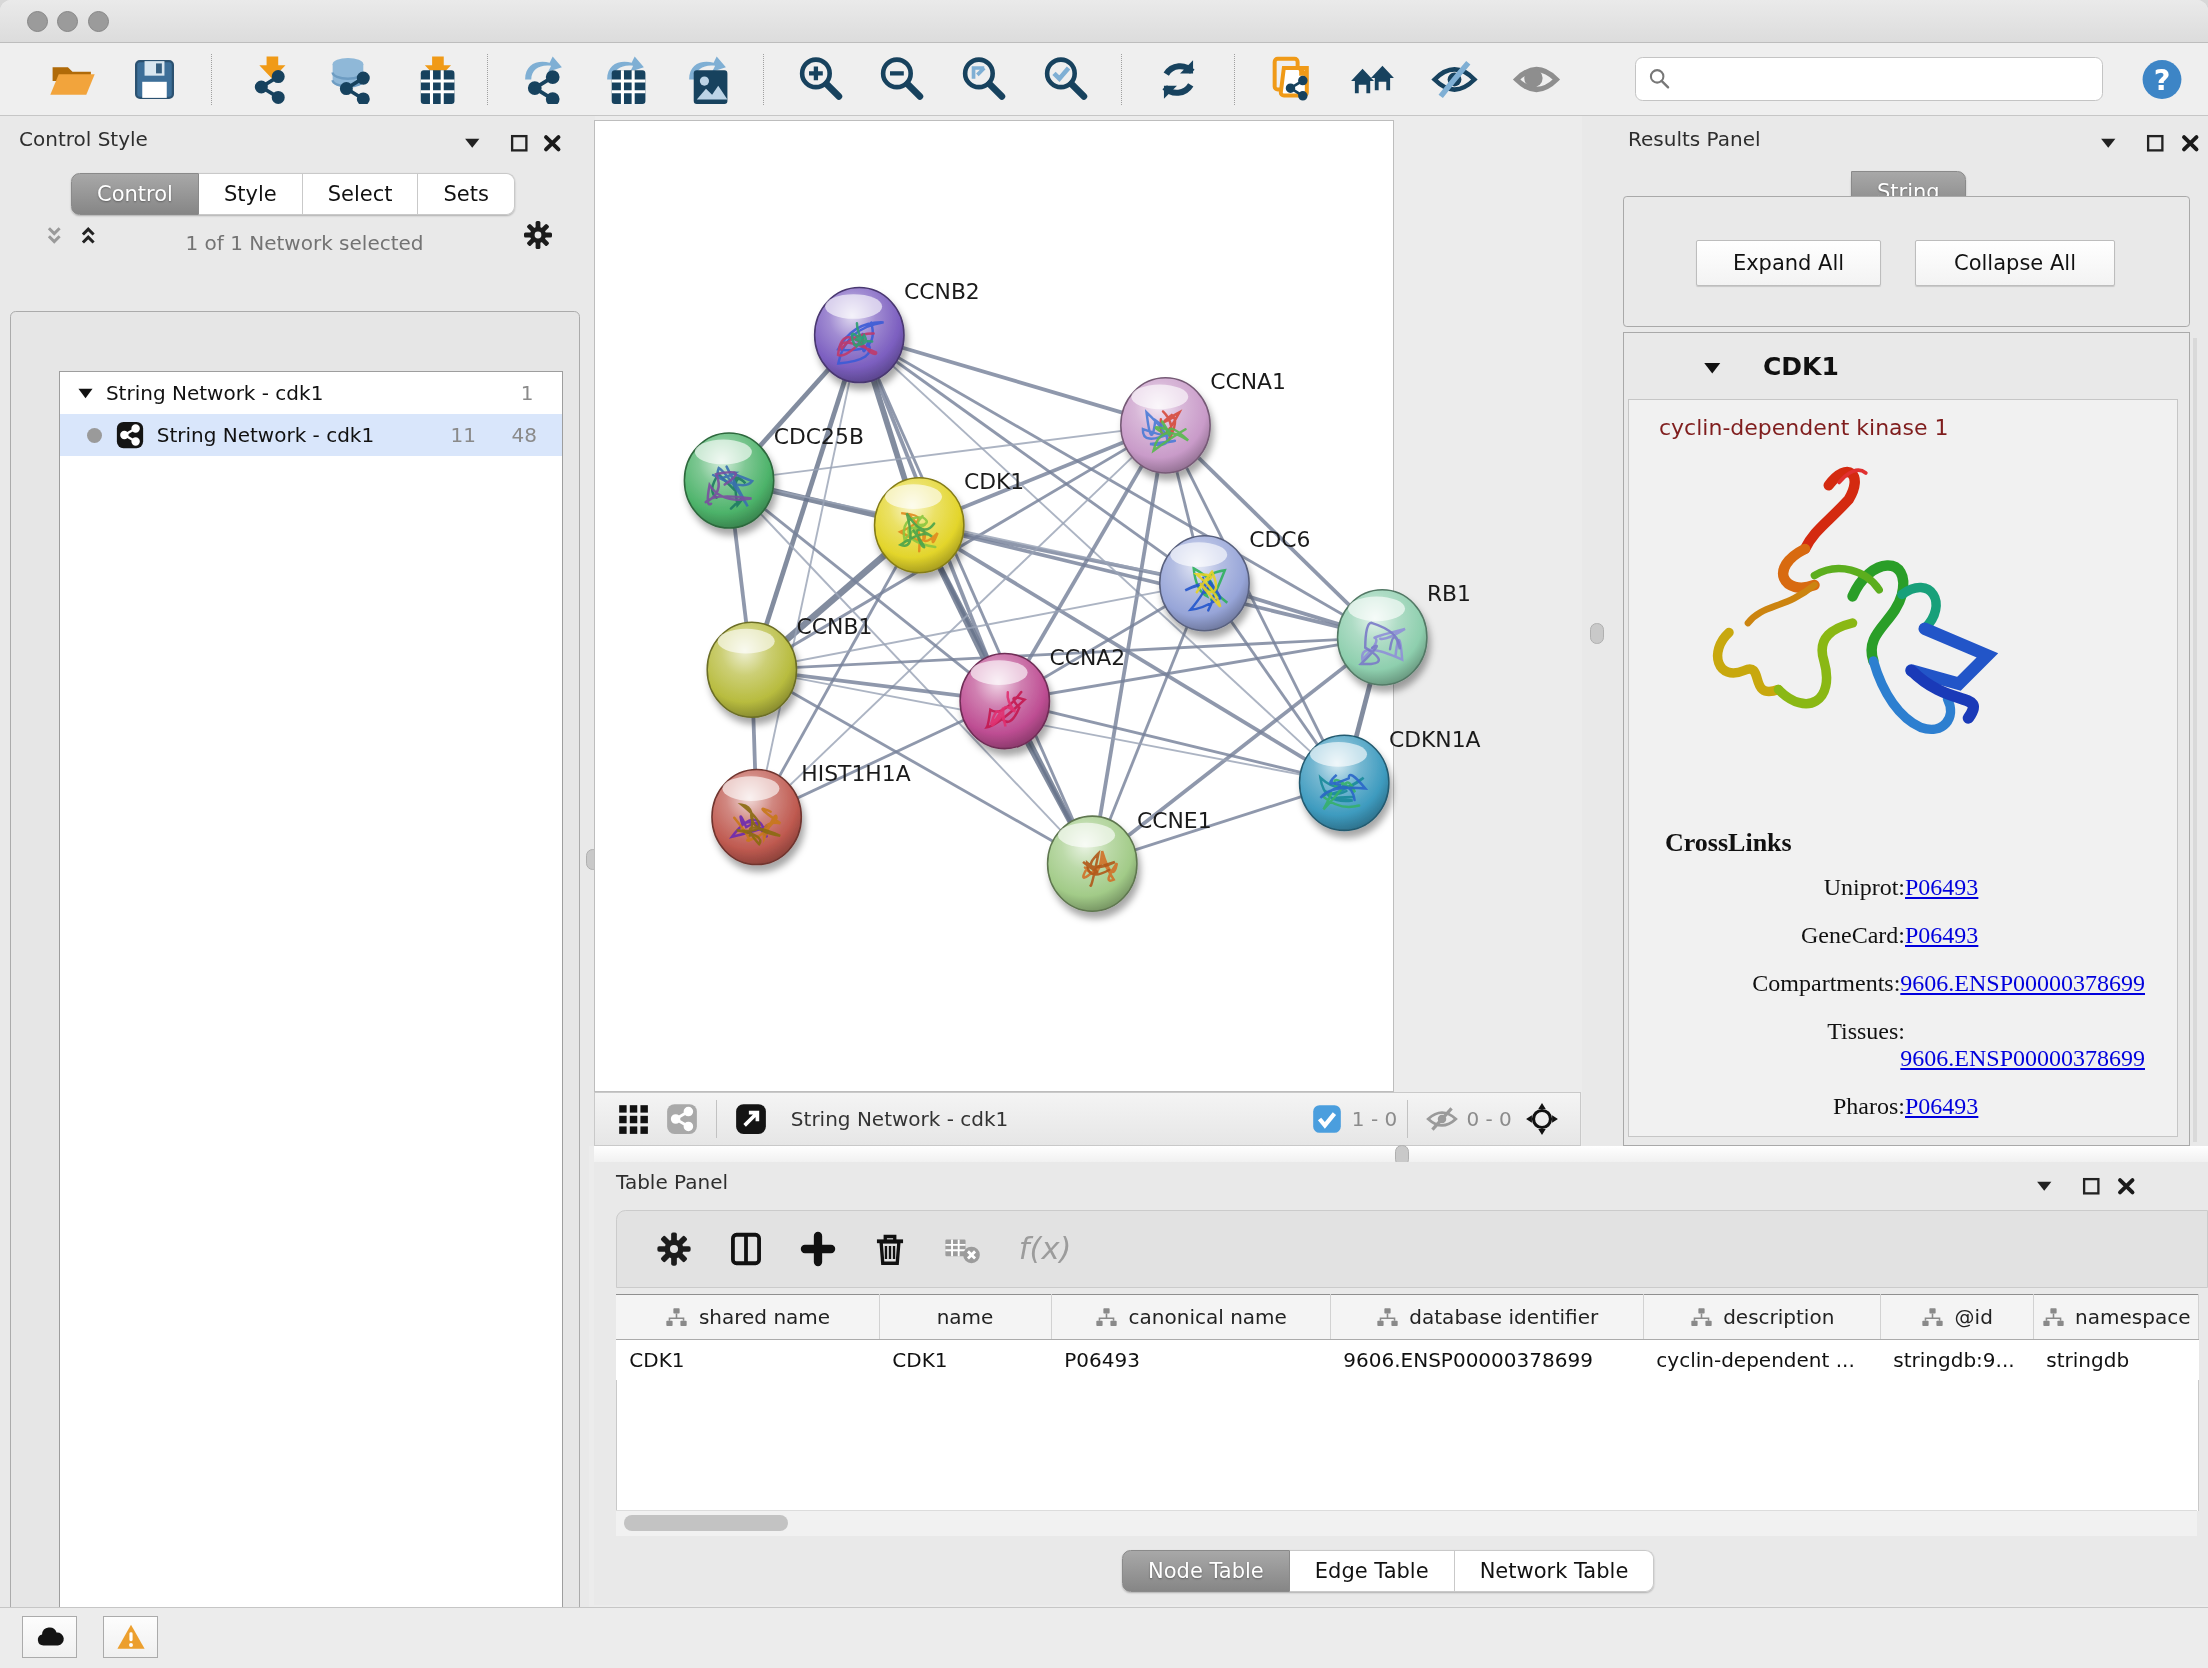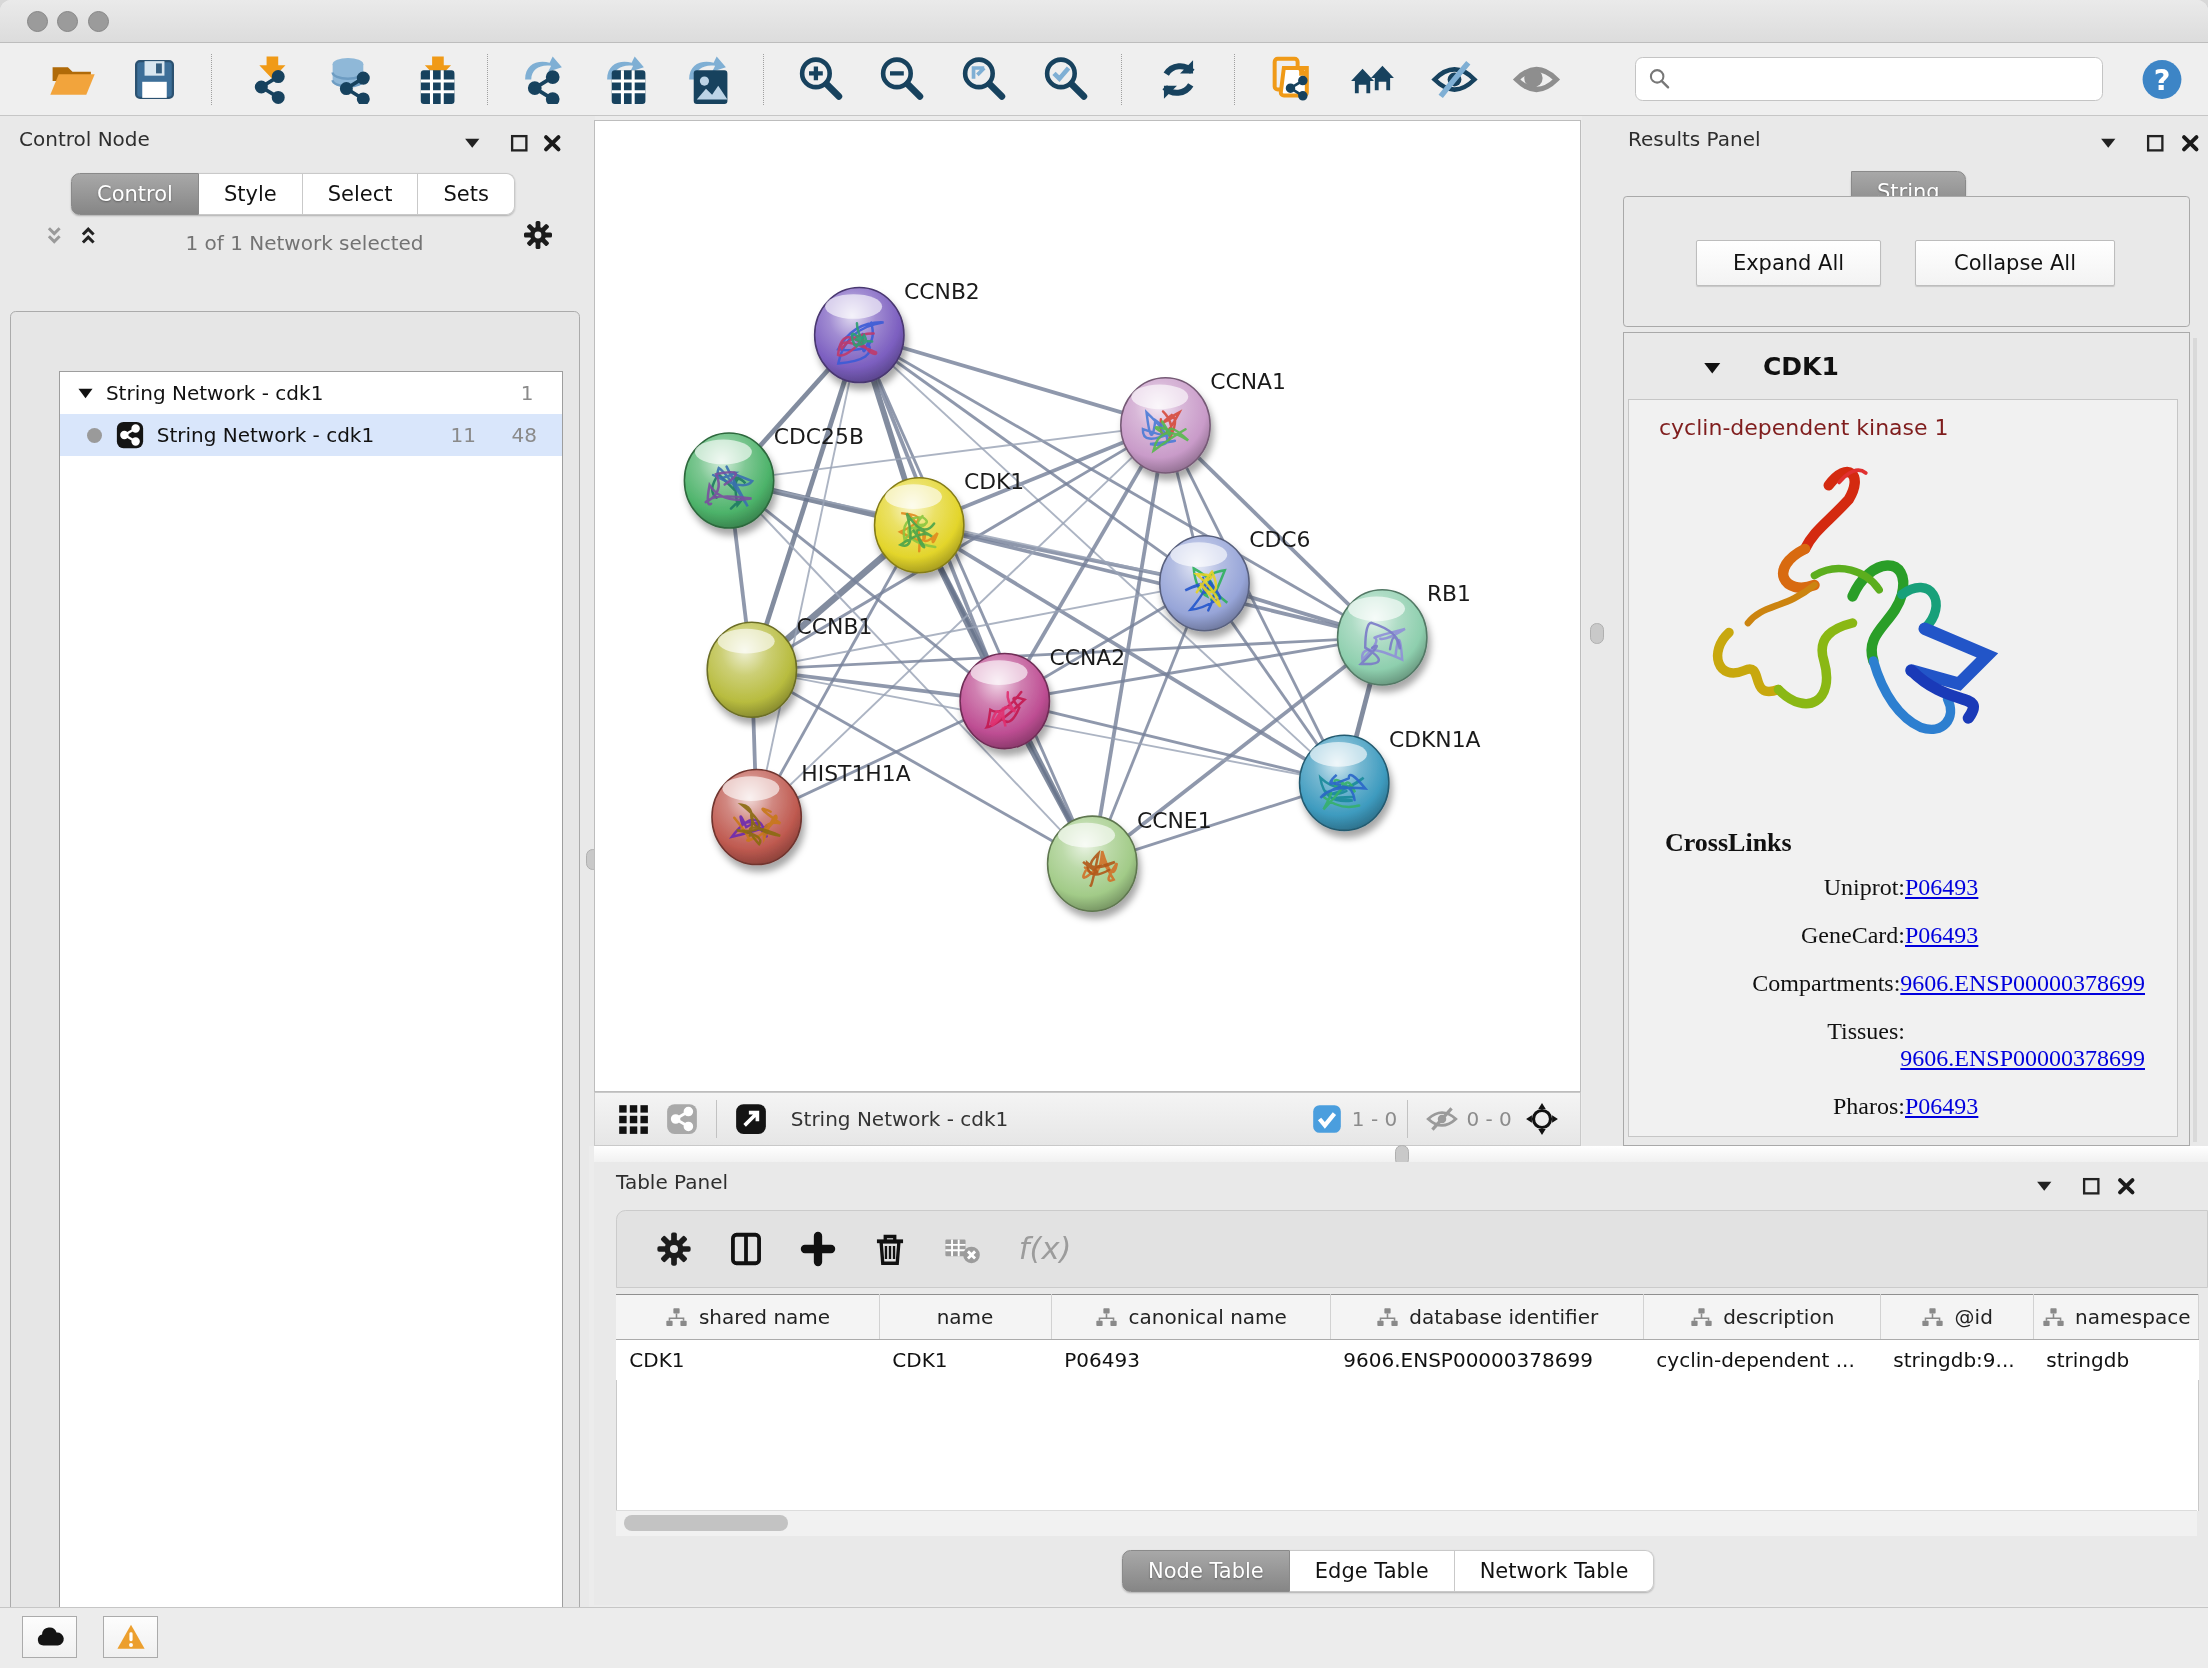--- a/index.html
+++ b/index.html
@@ -35,21 +35,21 @@
   .seg .sgb.sel{background:linear-gradient(#a8a8a8,#868686);color:#fff;border-color:#8a8a8a;
                 text-shadow:0 1px 1.9px rgba(0,0,0,.35);}
   
   #control-panel{left:0;top:116px;width:589px;height:1491px;background:#e9e9e9;}
   #cp-box{left:9.5px;top:195px;width:568px;height:1386px;border:1px solid #ababab;border-radius:5.7px;background:#e6e6e6;}
   #net-list{left:59px;top:255px;width:502px;height:1320px;background:#fff;border:1px solid #9e9e9e;}
   .treerow{height:42px;display:flex;align-items:center;font-size:20px;color:#111;}
   .treerow.sel{background:#d9e6fb;}
   .cnt{color:#8a8a8a;}
   
-  #net-canvas{left:594px;top:120px;width:987px;height:972px;background:#fff;border:1px solid #bdbdbd;box-sizing:border-box;}
+  #net-canvas{left:594px;top:120px;width:800px;height:972px;background:#fff;border:1px solid #bdbdbd;box-sizing:border-box;}
   
   #net-status{left:594px;top:1092px;width:987px;height:54px;background:linear-gradient(#f4f4f4,#e6e6e6);
               border:1px solid #c9c9c9;box-sizing:border-box;display:flex;align-items:center;padding:0 13.3px;}
   #net-status .nicon{width:34px;height:34px;margin:0 7.6px;flex:0 0 auto;}
   #net-status .nsep{width:0;height:38px;border-left:1px solid #c2c2c2;margin:0 9.5px;}
   .graytxt{color:#8b8b8b;font-size:20px;}
   
   .hsplit{left:594px;top:1146px;width:1614px;height:17px;background:linear-gradient(#ffffff,#f0f0f0);}
   .knob{width:12.4px;height:19px;border-radius:6.7px;background:#c9c9c9;border:1px solid #b0b0b0;}
   
@@ -262,21 +262,21 @@
     </div>
     <div id="help-btn" class="tbtn" style="margin:0 0 0 36px">
         <svg viewBox="0 0 32 32">
           <circle cx="16" cy="16" r="13.5" fill="#3d85c6"></circle>
           <text x="16" y="23" font-size="20" font-weight="bold" fill="#fff" text-anchor="middle">?</text>
         </svg>
       </div>
   </div>
 
   <div id="control-panel" class="abs">
-    <div class="abs ptitle" style="left:19px;top:11.4px">Control Node</div>
+    <div class="abs ptitle" style="left:19px;top:11.4px">Control Style</div>
     <div class="abs picon" style="left:458px;top:13.3px"><svg viewBox="0 0 32 32">
           <path d="M8 11 h16 l-8 10z" fill="#222"></path>
         </svg></div>
     <div class="abs picon" style="left:505px;top:13.3px"><svg viewBox="0 0 32 32">
           <rect x="8" y="8" width="16" height="16" fill="none" stroke="#222" stroke-width="2.6"></rect>
         </svg></div>
     <div class="abs picon" style="left:538px;top:13.3px"><svg viewBox="0 0 32 32">
           <path d="M9 9 L23 23 M23 9 L9 23" stroke="#1a1a1a" stroke-width="4.4" stroke-linecap="round"></path>
         </svg></div>
     <div id="cp-box" class="abs"></div>

